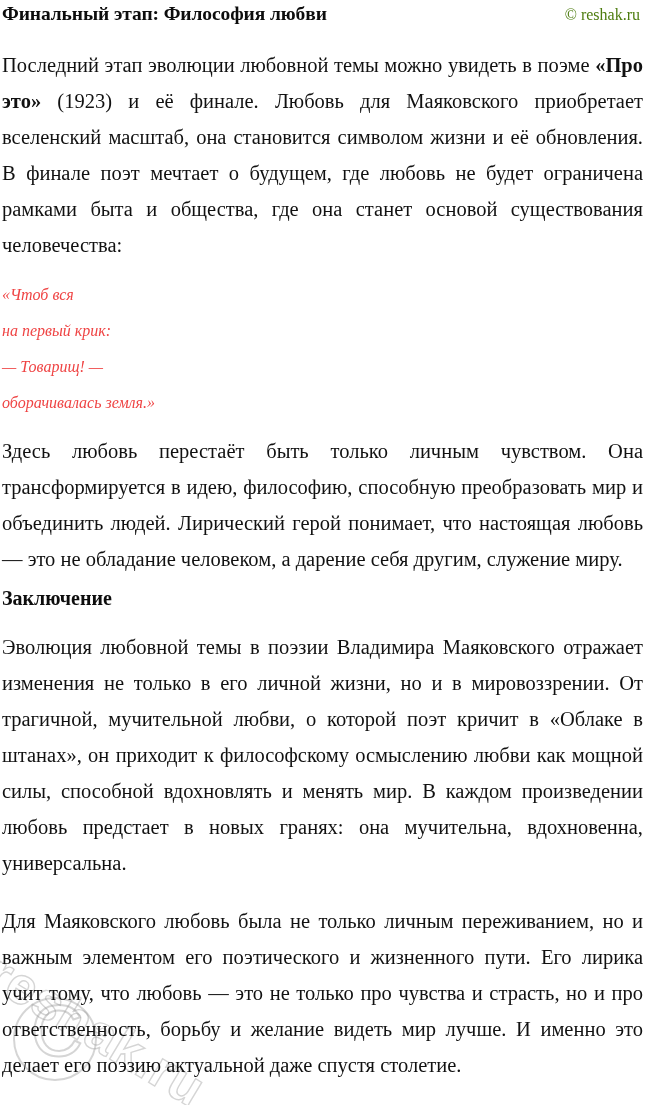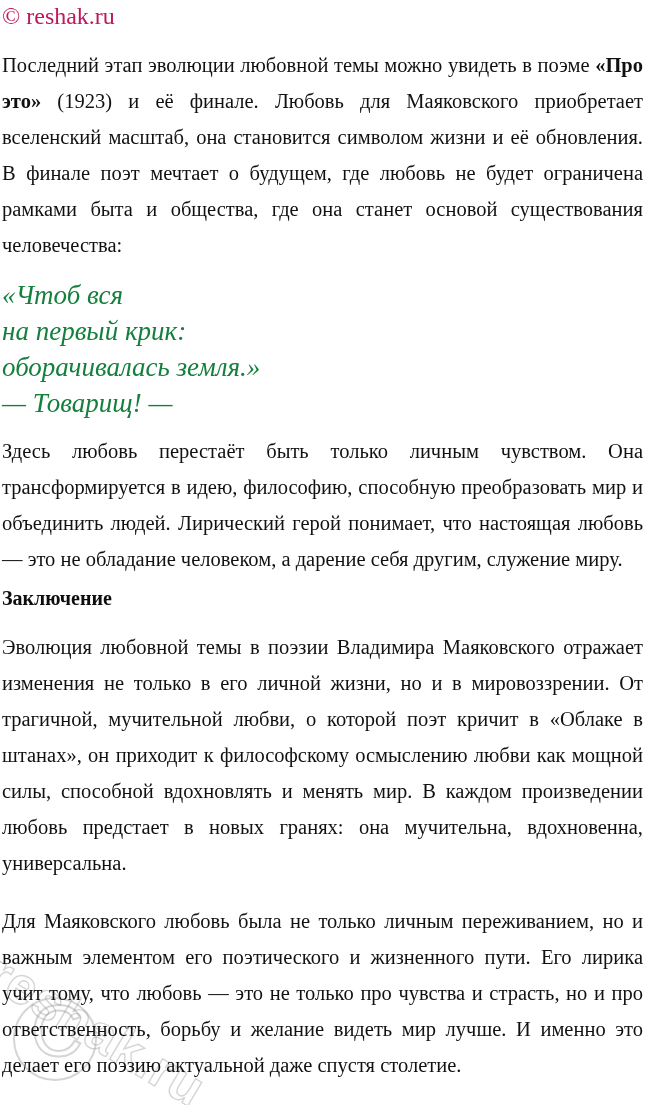--- a/index.html
+++ b/index.html
@@ -33,22 +33,22 @@
     height: 28px;
   }
   .doc-title {
     font-size: 19.5px;
     font-weight: bold;
     letter-spacing: -0.1px;
     color: #0d0d0d;
     white-space: nowrap;
   }
   .site-credit {
-    font-size: 24px;
-    color: #be185d;
+    font-size: 16px;
+    color: #4d7c0f;
     white-space: nowrap;
     padding-right: 3px;
   }
 
   
   .para {
     font-size: 20.5px;
     line-height: 36px;
     text-align: justify;
     text-justify: inter-word;
@@ -57,23 +57,23 @@
     position: relative;
     z-index: 2;
   }
   .para.first { margin-top: 16px; }
 
   .para b { font-weight: bold; }
 
   
   .quote {
     font-style: italic;
-    font-size: 27px;
+    font-size: 16px;
     line-height: 36px;
-    color: #15803d;
+    color: #ef4444;
     margin: 14px 0 12px 0;
     position: relative;
     z-index: 2;
   }
   .quote .qline { white-space: nowrap; }
 
   
   .section-heading {
     font-size: 20px;
     font-weight: bold;
@@ -132,30 +132,31 @@
     color: transparent;
     -webkit-text-stroke: 2px rgba(150,150,150,0.40);
   }
 </style>
 </head>
 <body>
 
 <div id="page">
 
   <div class="header-row">
+    <div class="doc-title">Финальный этап: Философия любви</div>
     <div class="site-credit">© reshak.ru</div>
   </div>
 
   <p class="para first"><span>Последний этап эволюции любовной темы можно увидеть в поэме </span><b>«Про это»</b><span> (1923) и её финале. Любовь для Маяковского приобретает вселенский масштаб, она становится символом жизни и её обновления. В финале поэт мечтает о будущем, где любовь не будет ограничена рамками быта и общества, где она станет основой существования человечества:</span></p>
 
   <div class="quote">
     <div class="qline">«Чтоб вся</div>
     <div class="qline">на первый крик:</div>
+    <div class="qline">— Товарищ! —</div>
     <div class="qline">оборачивалась земля.»</div>
-    <div class="qline">— Товарищ! —</div>
   </div>
 
   <p class="para">Здесь любовь перестаёт быть только личным чувством. Она трансформируется в идею, философию, способную преобразовать мир и объединить людей. Лирический герой понимает, что настоящая любовь — это не обладание человеком, а дарение себя другим, служение миру.</p>
 
   <div class="section-heading">Заключение</div>
 
   <p class="para">Эволюция любовной темы в поэзии Владимира Маяковского отражает изменения не только в его личной жизни, но и в мировоззрении. От трагичной, мучительной любви, о которой поэт кричит в «Облаке в штанах», он приходит к философскому осмыслению любви как мощной силы, способной вдохновлять и менять мир. В каждом произведении любовь предстает в новых гранях: она мучительна, вдохновенна, универсальна.</p>
 
   <div class="spacer-md"></div>
 

